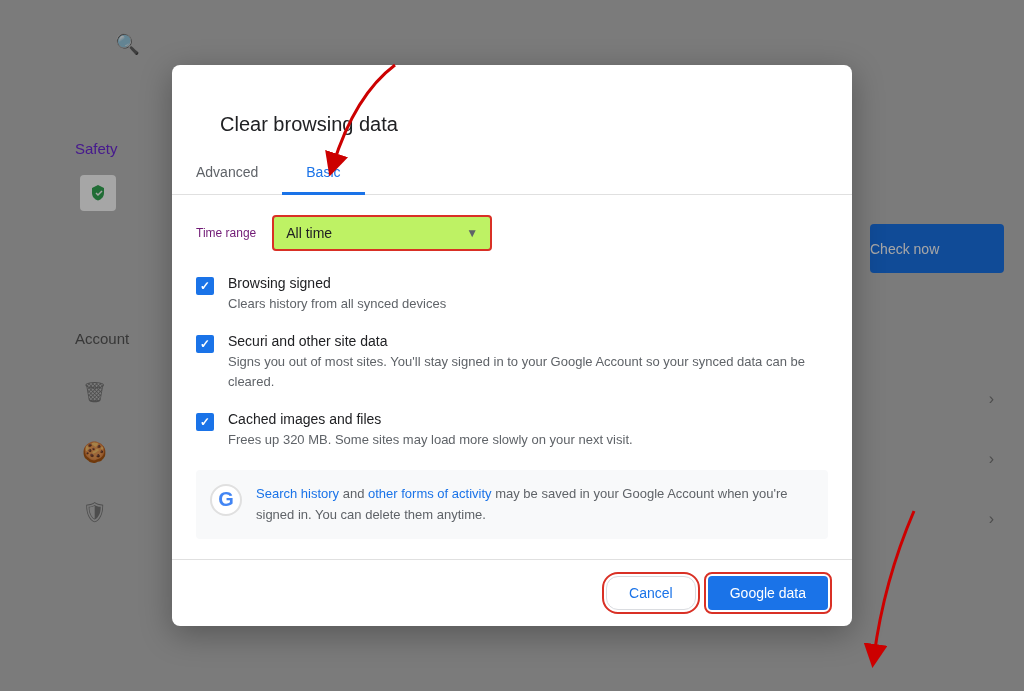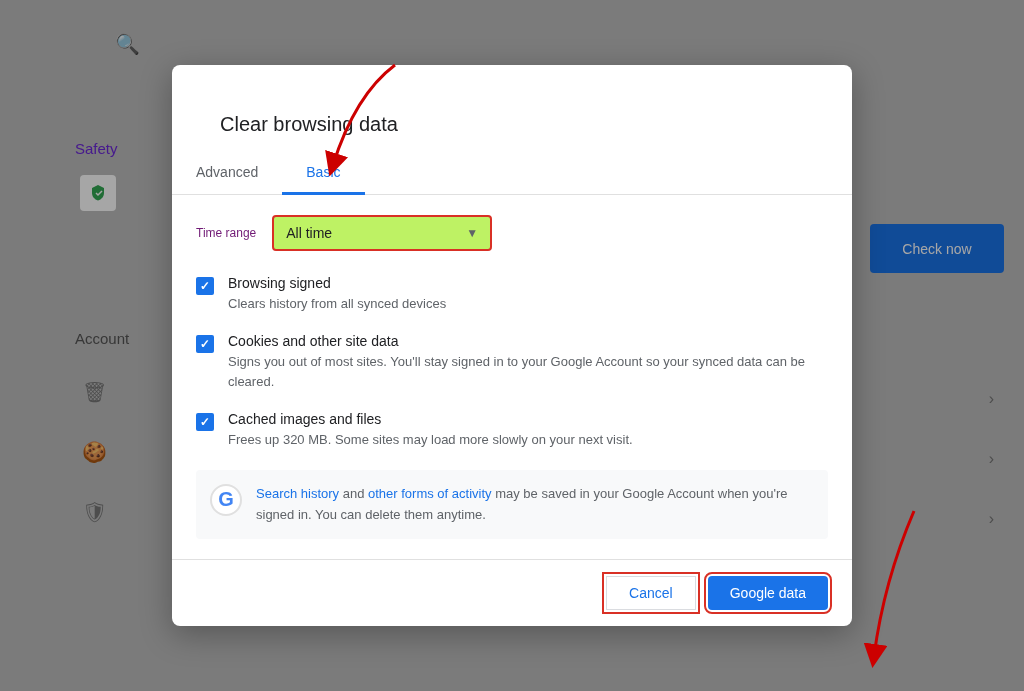--- a/index.html
+++ b/index.html
@@ -50,21 +50,21 @@
     .bg-check-now {
       position: absolute;
       top: 204px;
       right: 0;
       width: 134px;
       height: 49px;
       background: #1a73e8;
       border-radius: 4px;
       display: flex;
       align-items: center;
-      justify-content: center;
+      justify-content: flex-start;
       color: white;
       font-size: 14px;
       font-weight: 500;
     }
 
     .bg-search-icon {
       position: absolute;
       top: 12px;
       left: 95px;
       font-size: 20px;
@@ -270,21 +270,21 @@
       display: flex;
       justify-content: flex-end;
       gap: 12px;
       border-top: 1px solid #e0e0e0;
       position: relative;
     }
 
     .btn-cancel {
       padding: 8px 22px;
       border: 1px solid #dadce0;
-      border-radius: 0;
+      border-radius: 12px;
       background: #fff;
       color: #1a73e8;
       font-size: 14px;
       font-weight: 500;
       cursor: pointer;
       outline: 2px solid #d93025;
       outline-offset: 2px;
     }
 
     .btn-clear {
@@ -390,21 +390,21 @@
         <div class="checkbox"></div>
         <div class="checkbox-text">
           <div class="checkbox-title">Browsing signed</div>
           <div class="checkbox-desc">Clears history from all synced devices</div>
         </div>
       </div>
 
       <div class="checkbox-item">
         <div class="checkbox"></div>
         <div class="checkbox-text">
-          <div class="checkbox-title">Cookies and other site data</div>
+          <div class="checkbox-title">Securi and other site data</div>
           <div class="checkbox-desc">Signs you out of most sites. You'll stay signed in to your Google Account so your synced data can be cleared.</div>
         </div>
       </div>
 
       <div class="checkbox-item">
         <div class="checkbox"></div>
         <div class="checkbox-text">
           <div class="checkbox-title">Cached images and files</div>
           <div class="checkbox-desc">Frees up 320 MB. Some sites may load more slowly on your next visit.</div>
         </div>

